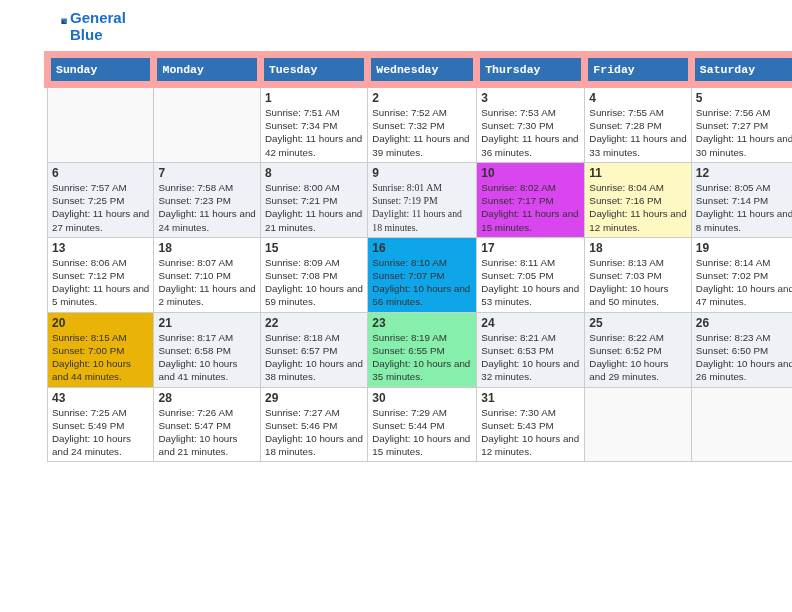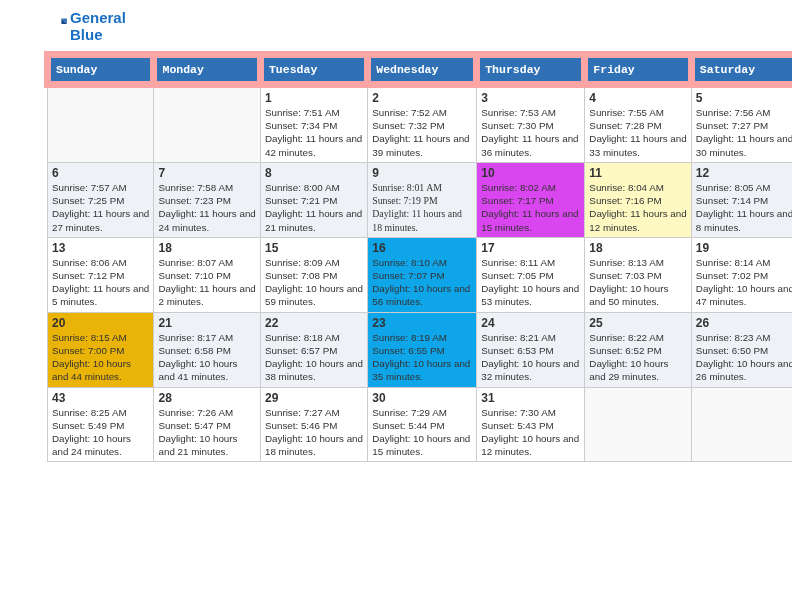--- a/index.html
+++ b/index.html
@@ -272,21 +272,21 @@
             <div class="day-info" style="white-space: pre-line;">Sunrise: 8:17 AM
 Sunset: 6:58 PM
 Daylight: 10 hours and 41 minutes.</div>
           </td>
           <td style="background: rgb(238, 242, 247);">
             <span class="day-number">22</span>
             <div class="day-info" style="white-space: pre-line;">Sunrise: 8:18 AM
 Sunset: 6:57 PM
 Daylight: 10 hours and 38 minutes.</div>
           </td>
-          <td style="background: #0ea5e9;">
+          <td style="background: #86efac;">
             <span class="day-number">23</span>
             <div class="day-info" style="white-space: pre-line;">Sunrise: 8:19 AM
 Sunset: 6:55 PM
 Daylight: 10 hours and 35 minutes.</div>
           </td>
           <td style="background: rgb(238, 242, 247);">
             <span class="day-number">24</span>
             <div class="day-info" style="white-space: pre-line;">Sunrise: 8:21 AM
 Sunset: 6:53 PM
 Daylight: 10 hours and 32 minutes.</div>
@@ -300,21 +300,21 @@
           <td style="background: rgb(238, 242, 247);">
             <span class="day-number">26</span>
             <div class="day-info" style="white-space: pre-line;">Sunrise: 8:23 AM
 Sunset: 6:50 PM
 Daylight: 10 hours and 26 minutes.</div>
           </td>
         </tr>
         <tr class="row-odd">
           <td style="background: rgb(255, 255, 255);">
             <span class="day-number">43</span>
-            <div class="day-info" style="white-space: pre-line;">Sunrise: 8:25 AM
+            <div class="day-info" style="white-space: pre-line;">Sunrise: 7:25 AM
 Sunset: 5:49 PM
 Daylight: 10 hours and 24 minutes.</div>
           </td>
           <td style="background: rgb(255, 255, 255);">
             <span class="day-number">28</span>
             <div class="day-info" style="white-space: pre-line;">Sunrise: 7:26 AM
 Sunset: 5:47 PM
 Daylight: 10 hours and 21 minutes.</div>
           </td>
           <td style="background: rgb(255, 255, 255);">

